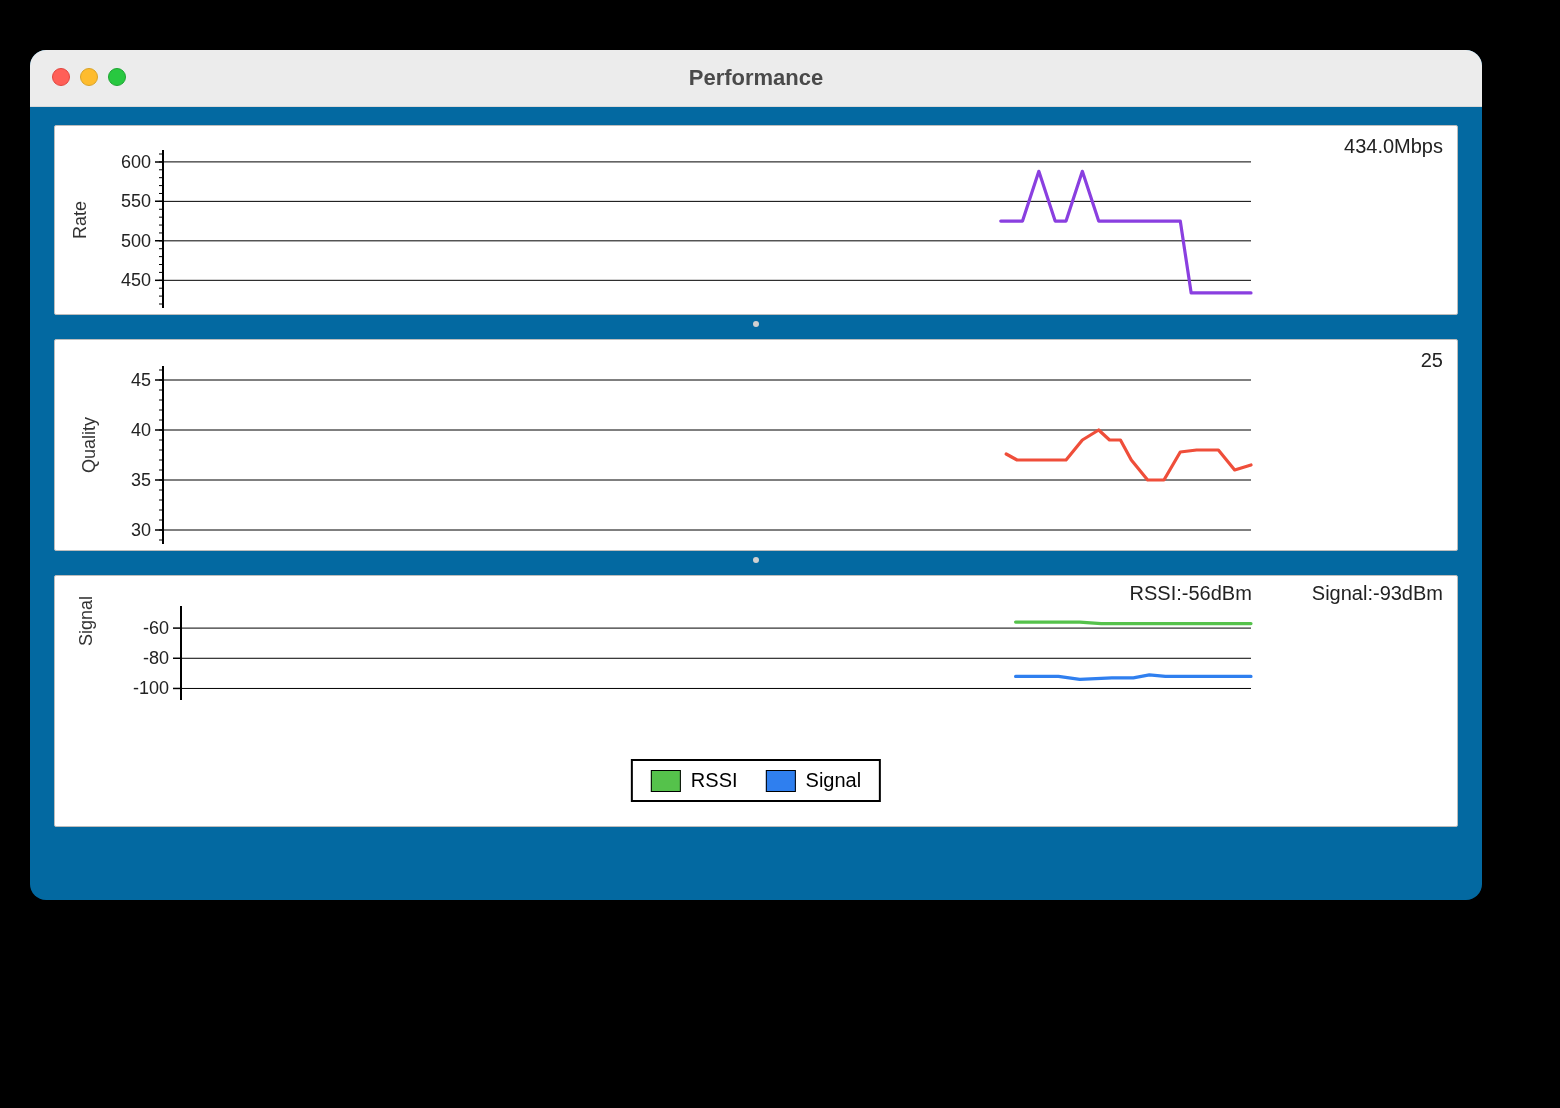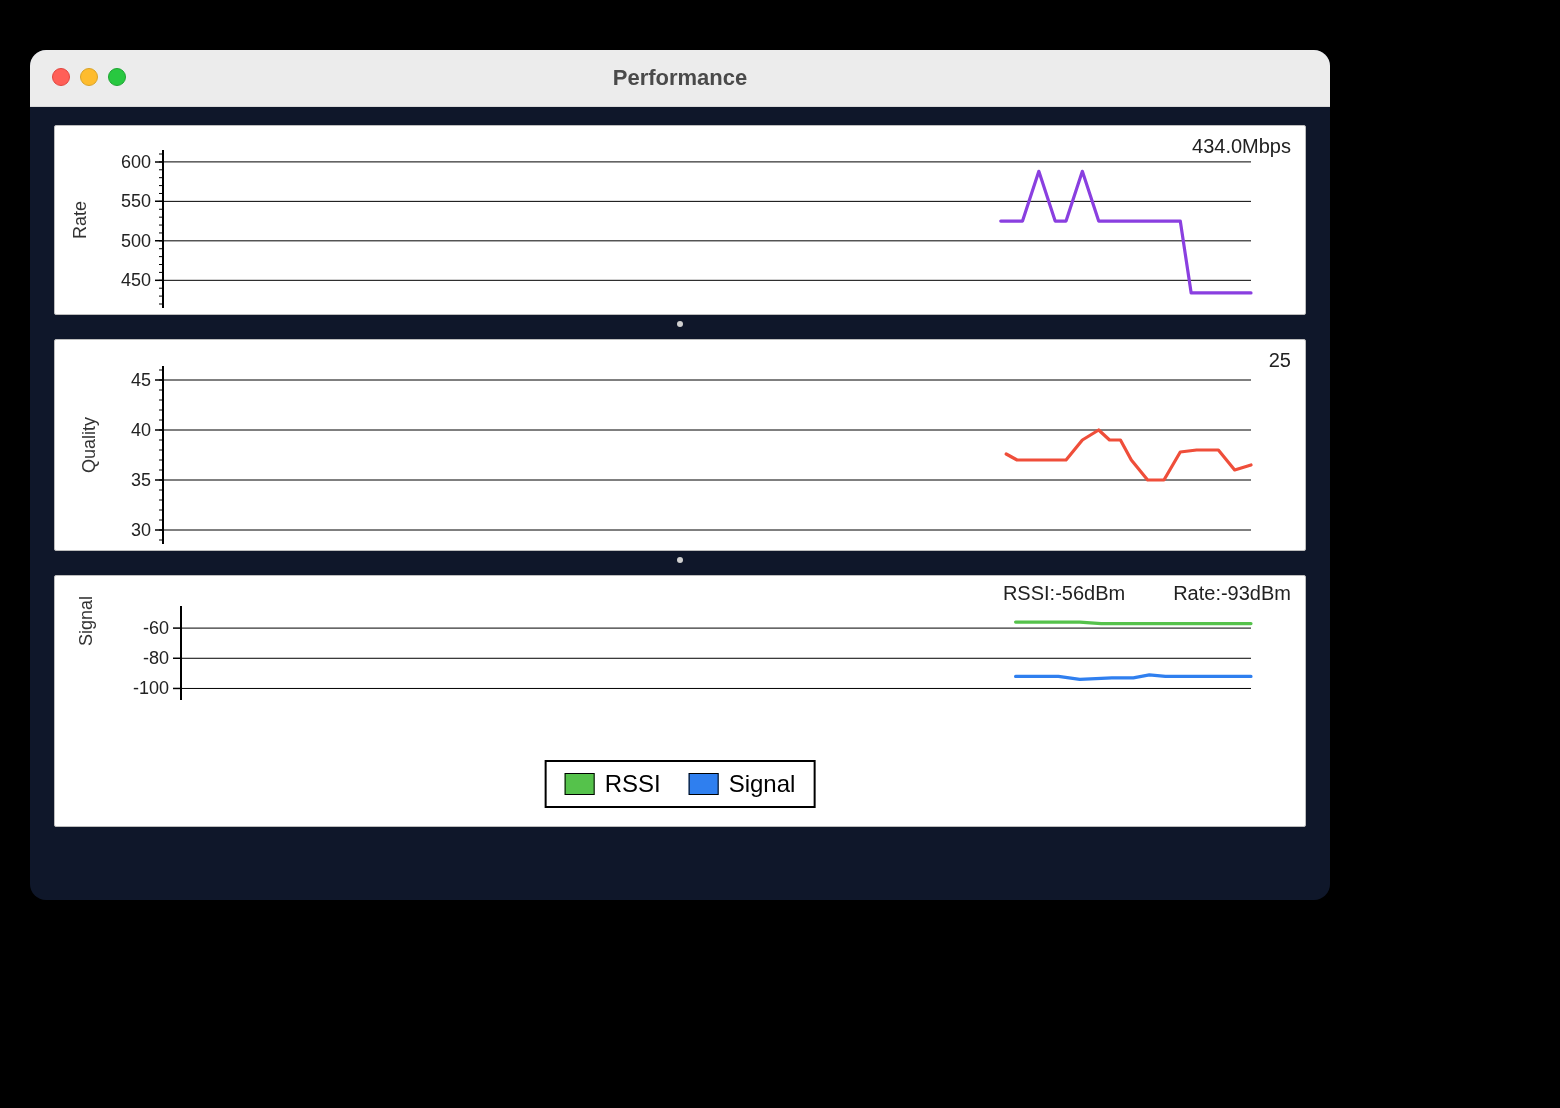--- a/index.html
+++ b/index.html
@@ -1,19 +1,19 @@
 <!DOCTYPE html>
 <html><head>
 <meta charset="utf-8">
 <style>
   html,body{margin:0;padding:0;background:#000;font-family:-apple-system,BlinkMacSystemFont,"Helvetica Neue",Arial,sans-serif;}
   .screen{width:1560px;height:1108px;position:relative;}
   .window{
-    position:absolute;left:30px;top:50px;width:1300px;height:850px;
-    background:#0f172a;border-radius:16px;
+    position:absolute;left:30px;top:50px;width:1452px;height:850px;
+    background:#0369a1;border-radius:16px;
     box-shadow:0 30px 60px rgba(0,0,0,.6),0 0 0 1px rgba(0,0,0,.05);
     overflow:hidden;
   }
   .titlebar{
     height:56px;background:#ececec;border-bottom:1px solid #d9d9d9;
     display:flex;align-items:center;position:relative;
   }
   .traffic{position:absolute;left:22px;top:18px;display:flex;gap:10px;}
   .traffic span{width:16px;height:16px;border-radius:50%;display:block;}
   .tl-red{background:#ff5f57;border:1px solid #e14640;}
@@ -26,27 +26,27 @@
   }
   .panel-inner{position:relative;width:100%;height:100%;}
   .ylabel{
     position:absolute;left:6px;top:50%;transform:translate(0,-50%) rotate(-90deg);
     transform-origin:center;font-size:18px;color:#333;white-space:nowrap;
   }
   .value-label{
     position:absolute;right:14px;top:9px;font-size:20px;color:#222;
   }
   .signal-labels{
-    position:absolute;right:14px;top:6px;font-size:20px;color:#222;display:flex;gap:48px;
+    position:absolute;right:14px;top:6px;font-size:20px;color:#222;display:flex;gap:60px;
   }
   svg{display:block;}
   .legend{
-    position:absolute;left:50%;transform:translateX(-50%);bottom:18px;
+    position:absolute;left:50%;transform:translateX(-50%);bottom:24px;
     border:2px solid #000;background:#fff;display:flex;align-items:center;
-    padding:8px 18px;gap:28px;font-size:24px;
+    padding:8px 18px;gap:28px;font-size:20px;
   }
   .legend-item{display:flex;align-items:center;gap:10px;}
   .swatch{width:28px;height:20px;border:1px solid #000;}
   .swatch-green{background:#55c24b;}
   .swatch-blue{background:#2f7fef;}
   .divider-dot{
     position:absolute;left:50%;transform:translateX(-50%);
     width:6px;height:6px;border-radius:50%;background:#d0d0d0;
   }
 </style>
@@ -156,21 +156,21 @@
 
       <div style="position:relative;height:0;">
           <span class="divider-dot" style="top:-6px;"></span>
         </div>
 
       <div class="panel" style="height:250px;">
         <div class="panel-inner">
           <span class="ylabel" style="top:45px;">Signal</span>
           <div class="signal-labels">
             <span>RSSI:-56dBm</span>
-            <span>Rate:-93dBm</span>
+            <span>Signal:-93dBm</span>
           </div>
           <svg id="signal-svg" width="1210" height="130">
               <line x1="126" y1="52.10526315789474" x2="1196" y2="52.10526315789474" stroke="#000" stroke-width="1"></line>
               <line x1="118" y1="52.10526315789474" x2="126" y2="52.10526315789474" stroke="#000" stroke-width="1.5"></line>
               <text x="114" y="58.10526315789474" text-anchor="end" font-size="18" fill="#222" font-family="Arial">-60</text>
               <line x1="126" y1="82.28070175438597" x2="1196" y2="82.28070175438597" stroke="#000" stroke-width="1"></line>
               <line x1="118" y1="82.28070175438597" x2="126" y2="82.28070175438597" stroke="#000" stroke-width="1.5"></line>
               <text x="114" y="88.28070175438597" text-anchor="end" font-size="18" fill="#222" font-family="Arial">-80</text>
               <line x1="126" y1="112.45614035087719" x2="1196" y2="112.45614035087719" stroke="#000" stroke-width="1"></line>
               <line x1="118" y1="112.45614035087719" x2="126" y2="112.45614035087719" stroke="#000" stroke-width="1.5"></line>

